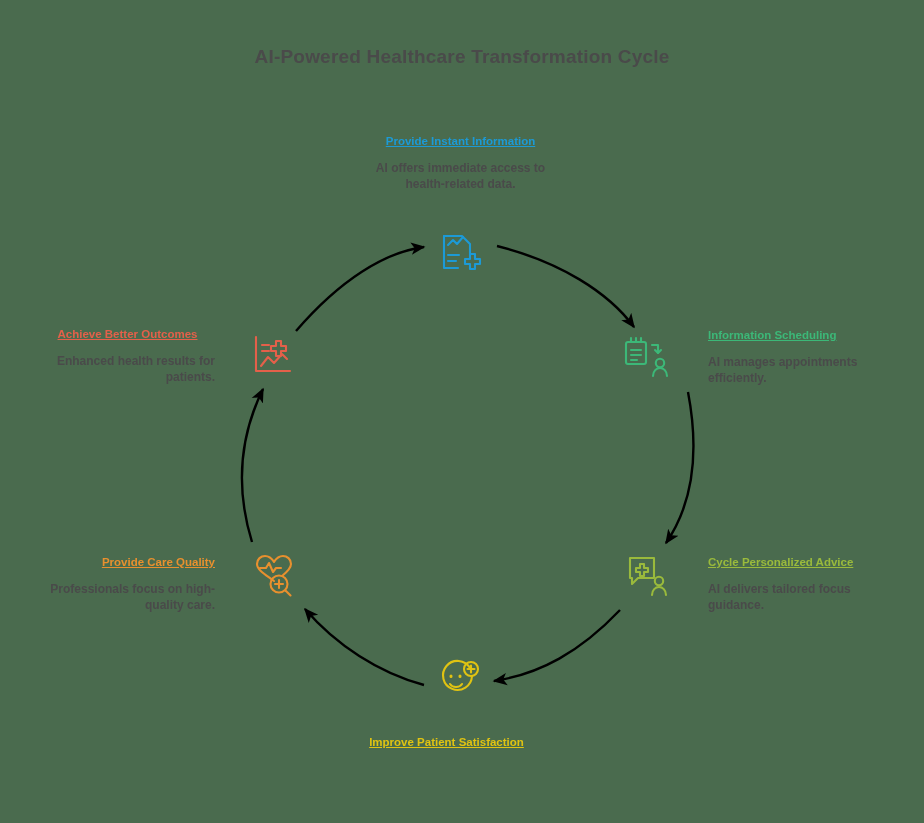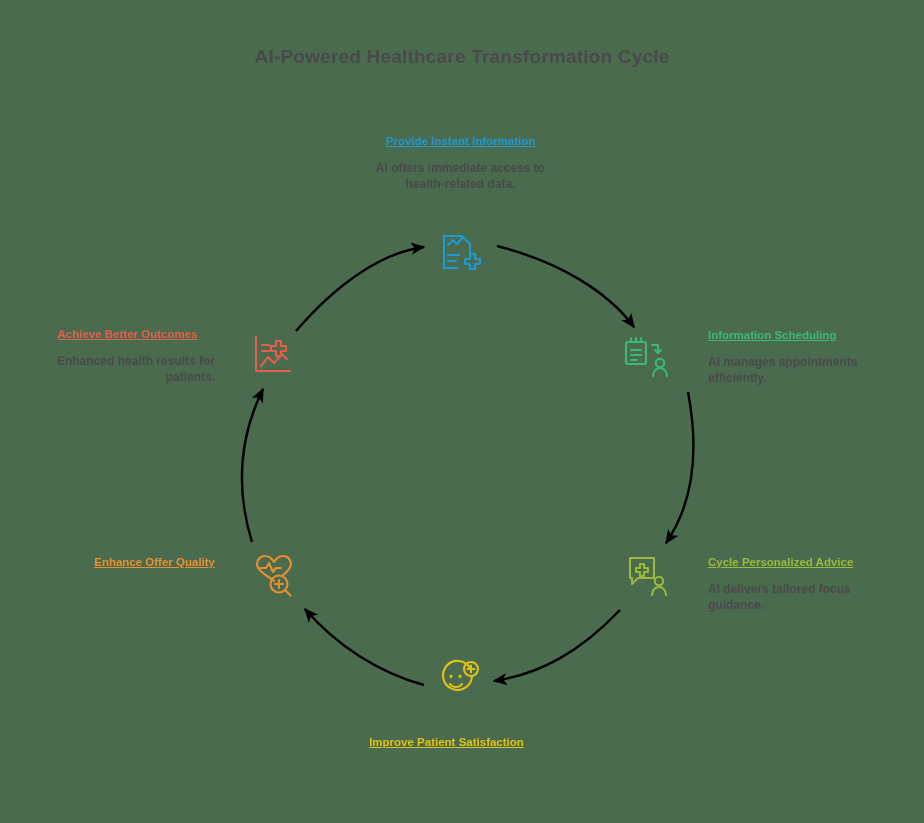--- a/index.html
+++ b/index.html
@@ -161,21 +161,22 @@
     <div class="node-icon" style="left:246px; top:551px;">
       <svg viewBox="0 0 56 48" width="56" height="48" fill="none" stroke="#e8902e" stroke-width="2.1" stroke-linecap="round" stroke-linejoin="round">
         <path d="M28 30 C20 24 11 19 11 13 C11 8 15 5 19 5 C22.5 5 25.5 7 28 11 C30.5 7 33.5 5 37 5 C41 5 45 8 45 13 C45 17 41 21 36 25"></path>
         <path d="M14 17 h6 l3 -5 l4 9 l3 -4 h5"></path>
         <circle cx="33" cy="33" r="8.5"></circle>
         <path d="M33 29 v8 M29 33 h8"></path>
         <path d="M39.5 39.5 l5 5"></path>
       </svg>
     </div>
     <div class="node-text t-right" style="left:40px; top:555px;">
-      <p class="node-title" style="color:#e8902e;">Enhance Offer Quality</p>
+      <p class="node-title" style="color:#e8902e;">Provide Care Quality</p>
+      <p class="node-desc">Professionals focus on high-quality care.</p>
     </div>
   </div>
 
   <div class="node">
     <div class="node-icon" style="left:246px; top:331px;">
       <svg viewBox="0 0 56 48" width="56" height="48" fill="none" stroke="#e4604a" stroke-width="2.1" stroke-linecap="round" stroke-linejoin="round">
         <path d="M10 6 v34 h34"></path>
         <path d="M16 14 h7 M16 20 h7"></path>
         <path d="M30 10 h5 v5 h5 v5 h-5 v5 h-5 v-5 h-5 v-5 h5 z"></path>
         <path d="M15 35 l7 -9 l6 6 l8 -9 l5 5"></path>

